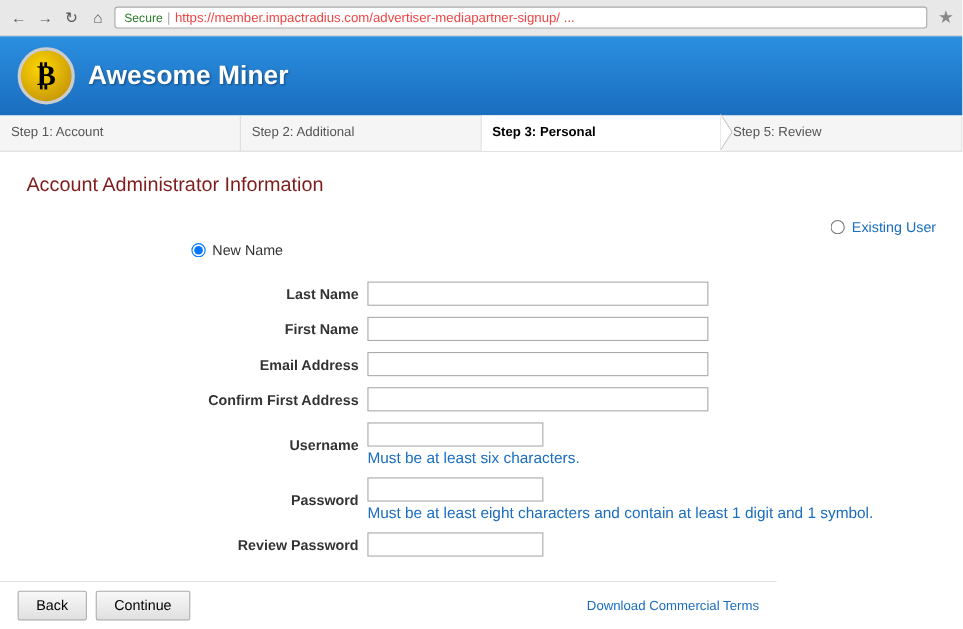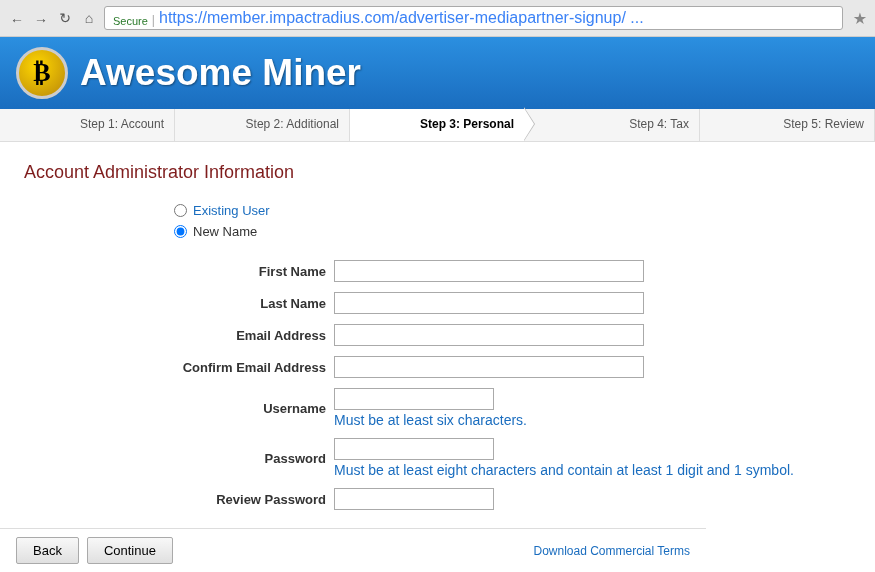--- a/index.html
+++ b/index.html
@@ -22,21 +22,21 @@
       background: #fff;
       border: 1px solid #aaa;
       border-radius: 3px;
       padding: 2px 8px;
       font-size: 12px;
       display: flex;
       align-items: flex-end;
       gap: 4px;
     }
     .secure-label { color: #2a7a2a; font-size: 11px; }
-    .address-text { color: #3b82f6; font-size: 16px; }
+    .address-text { color: #ef4444; font-size: 12px; }
     .star-btn { background: transparent; border: none; cursor: pointer; color: #888; font-size: 16px; margin-left: 4px; }
 
     
     .site-header {
       background: linear-gradient(to bottom, #2b8fe0, #1a6dbf);
       padding: 10px 16px;
       display: flex;
       align-items: center;
       gap: 12px;
     }
@@ -44,36 +44,36 @@
       width: 52px; height: 52px;
       background: radial-gradient(circle at 40% 35%, #ffd700, #b8860b);
       border-radius: 50%;
       display: flex; align-items: center; justify-content: center;
       font-size: 28px; font-weight: bold; color: #000;
       border: 3px solid #ccc;
       font-family: serif;
     }
     .site-title {
       color: #fff;
-      font-size: 37px;
+      font-size: 24px;
       font-weight: bold;
       text-shadow: 1px 1px 2px rgba(0,0,0,0.4);
       text-align: right;
     }
 
     
     .steps-nav {
       display: flex;
       background: #f5f5f5;
       border-bottom: 1px solid #ddd;
       padding: 0;
     }
     .step-item {
       flex: 1;
-      text-align: right;
+      text-align: left;
       padding: 8px 10px;
       font-size: 12px;
       color: #555;
       border-right: 1px solid #ddd;
       position: relative;
     }
     .step-item.active {
       background: #fff;
       color: #000;
       font-weight: bold;
@@ -123,21 +123,21 @@
       flex-direction: column;
       gap: 6px;
     }
     .radio-label {
       display: flex;
       align-items: center;
       gap: 6px;
       cursor: pointer;
       font-size: 13px;
     }
-    .radio-label.existing-user { color: #1a6dbf; }
+    .radio-label.existing-user { color: #1a6dbf; justify-content: flex-end; }
     .radio-label.new-user { color: #333; }
 
     .form-table {
       border-collapse: collapse;
     }
     .form-table tr { }
     .form-table td {
       padding: 5px 8px 5px 0;
       vertical-align: middle;
     }
@@ -218,23 +218,20 @@
 
 <div class="steps-nav">
   <div class="step-item">
     <span>Step 1: Account</span>
   </div>
   <div class="step-item">
     <span>Step 2: Additional</span>
   </div>
   <div class="step-item active">
     <span>Step 3: Personal</span>
-  </div>
-  <div class="step-item">
-    <span>Step 4: Tax</span>
   </div>
   <div class="step-item">
     <span>Step 5: Review</span>
   </div>
 </div>
 
 <div class="main-content">
   <h2 class="section-title">Account Administrator Information</h2>
 
   <div class="form-area">
@@ -246,39 +243,39 @@
       </label>
       <label class="radio-label new-user">
         <input type="radio" name="user_type" value="new" checked="" style="">
         <span>New Name</span>
       </label>
     </div>
 
     <table class="form-table">
       <tbody>
           <tr>
+        <td class="field-label">Last Name</td>
+        <td class="field-input">
+          <input type="text" class="input-wide" style="">
+        </td>
+      </tr>
+      <tr>
         <td class="field-label">First Name</td>
         <td class="field-input">
           <input type="text" class="input-wide" style="">
         </td>
       </tr>
       <tr>
-        <td class="field-label">Last Name</td>
-        <td class="field-input">
-          <input type="text" class="input-wide" style="">
-        </td>
-      </tr>
-      <tr>
         <td class="field-label">Email Address</td>
         <td class="field-input">
           <input type="email" class="input-wide" style="">
         </td>
       </tr>
       <tr>
-        <td class="field-label">Confirm Email Address</td>
+        <td class="field-label">Confirm First Address</td>
         <td class="field-input">
           <input type="email" class="input-wide" style="">
         </td>
       </tr>
       <tr>
         <td class="field-label">Username</td>
         <td class="field-input">
           <input type="text" class="input-medium" style="">
           <span class="hint-text">Must be at least six characters.</span>
         </td>

